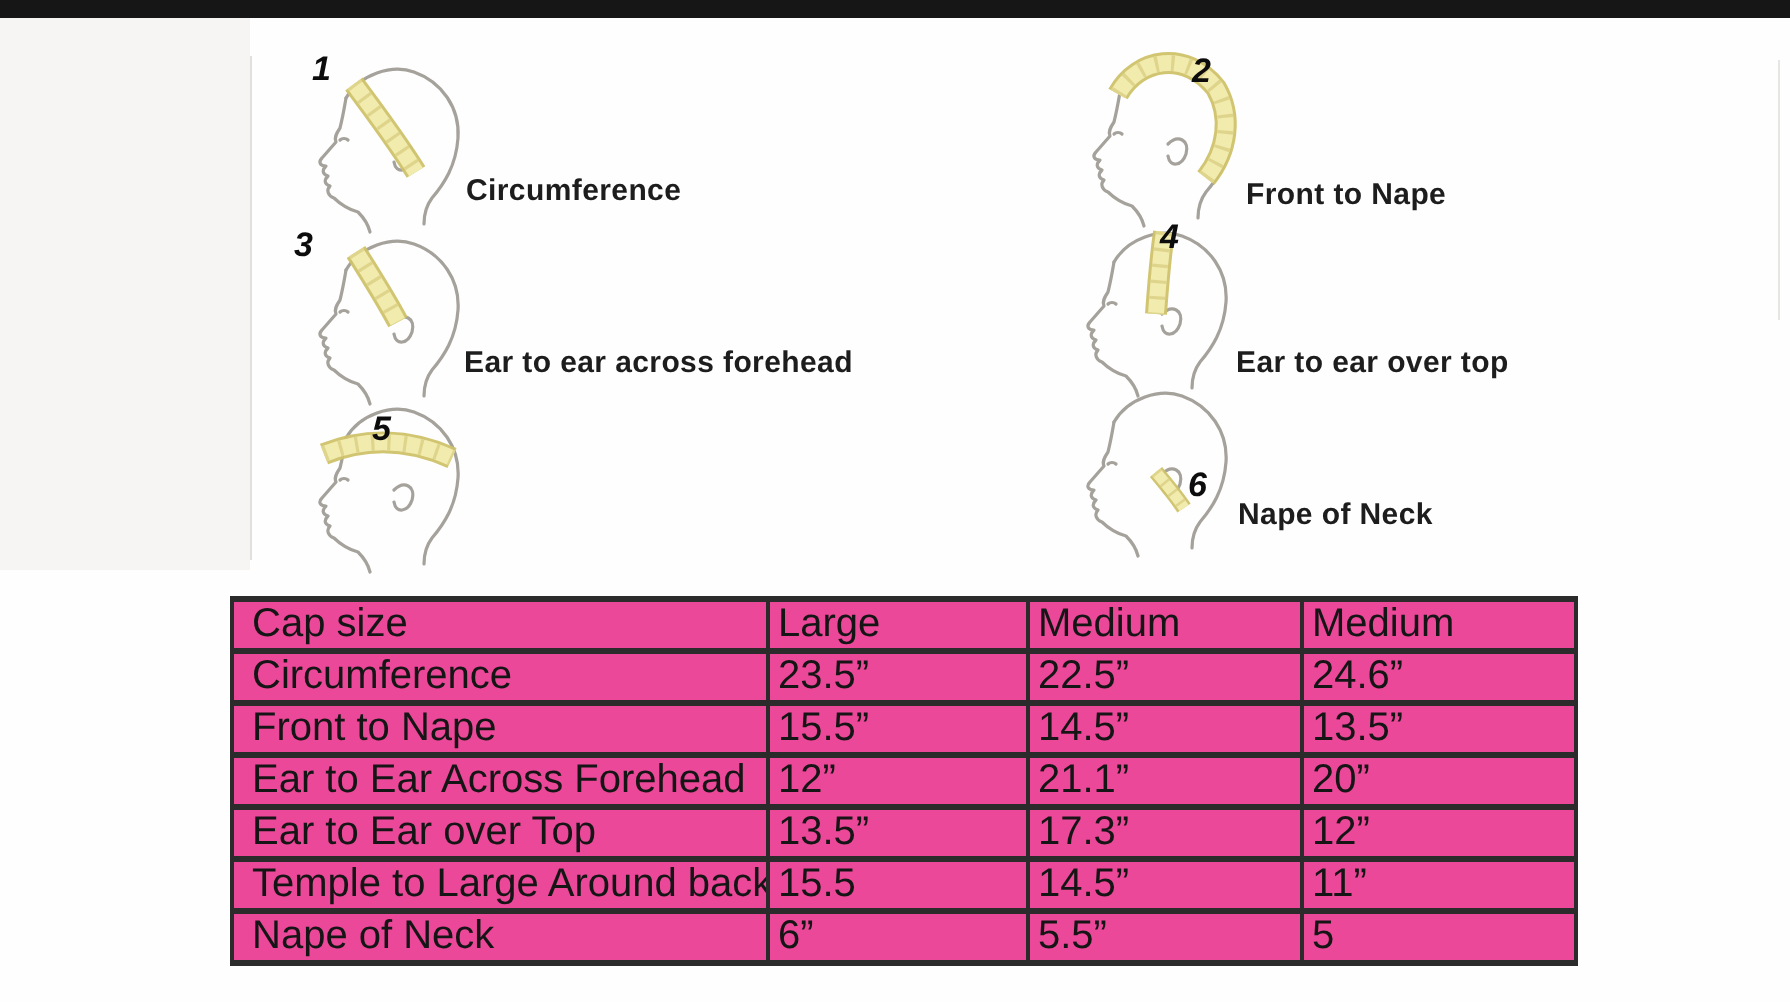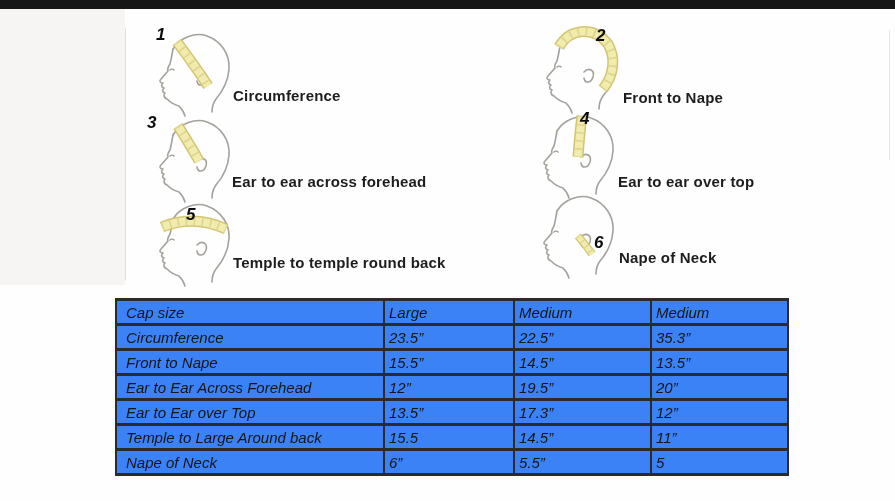--- a/index.html
+++ b/index.html
@@ -66,22 +66,22 @@
   .tape-fill{fill:none;stroke:#f2ecae;stroke-width:8;stroke-linecap:butt;opacity:0.97;}
   .tape-ticks{fill:none;stroke:#ddd187;stroke-width:8;stroke-dasharray:1.6 6.5;opacity:0.9;}
   .tape-small .tape-edge{stroke-width:8;}
   .tape-small .tape-fill{stroke-width:5.5;}
   .tape-small .tape-ticks{stroke-width:5.5;stroke-dasharray:1.3 5;}
 
   
   .size-table{
     position:absolute;left:115px;top:298px;width:672px;
     border-collapse:collapse;table-layout:fixed;
-    font-style:italic;font-size:15px;color:#151515;
-    background:#3b82f6;
+    font-size:20px;color:#151515;
+    background:#ec4899;
   }
   .size-table td,.size-table th{
     border-left:2px solid #2b2b2b;border-right:2px solid #2b2b2b;
     border-top:3px solid #2b2b2b;border-bottom:3px solid #2b2b2b;
     height:22px;padding:0 4px;
     text-align:left;font-weight:normal;
     overflow:hidden;white-space:nowrap;
   }
   .size-table .rowlabel{text-align:left;padding-left:9px;}
 </style>
@@ -161,21 +161,20 @@
   <div class="diagram" id="d5">
     <svg class="head" width="96" height="88" viewBox="0 0 96 88">
       <use href="#headSym"></use>
       <g>
         <path class="tape-edge" d="M20,27 C40,19 62,19 84,29"></path>
         <path class="tape-fill" d="M20,27 C40,19 62,19 84,29"></path>
         <path class="tape-ticks" d="M20,27 C40,19 62,19 84,29"></path>
       </g>
     </svg>
     <span class="num">5</span>
-    <span class="dlabel">Temple to temple round back</span>
   </div>
 
   <div class="diagram" id="d6">
     <svg class="head tape-small" width="96" height="88" viewBox="0 0 96 88">
       <use href="#headSym"></use>
       <g>
         <path class="tape-edge" d="M52,44 C57,50 62,56 66,62"></path>
         <path class="tape-fill" d="M52,44 C57,50 62,56 66,62"></path>
         <path class="tape-ticks" d="M52,44 C57,50 62,56 66,62"></path>
       </g>
@@ -195,32 +194,32 @@
         <tr>
           <td class="rowlabel">Cap size</td>
           <td>Large</td>
           <td>Medium</td>
           <td>Medium</td>
         </tr>
         <tr>
           <td class="rowlabel">Circumference</td>
           <td>23.5”</td>
           <td>22.5”</td>
-          <td>35.3”</td>
+          <td>24.6”</td>
         </tr>
         <tr>
           <td class="rowlabel">Front to Nape</td>
           <td>15.5”</td>
           <td>14.5”</td>
           <td>13.5”</td>
         </tr>
         <tr>
           <td class="rowlabel">Ear to Ear Across Forehead</td>
           <td>12”</td>
-          <td>19.5”</td>
+          <td>21.1”</td>
           <td>20”</td>
         </tr>
         <tr>
           <td class="rowlabel">Ear to Ear over Top</td>
           <td>13.5”</td>
           <td>17.3”</td>
           <td>12”</td>
         </tr>
         <tr>
           <td class="rowlabel">Temple to Large Around back</td>

